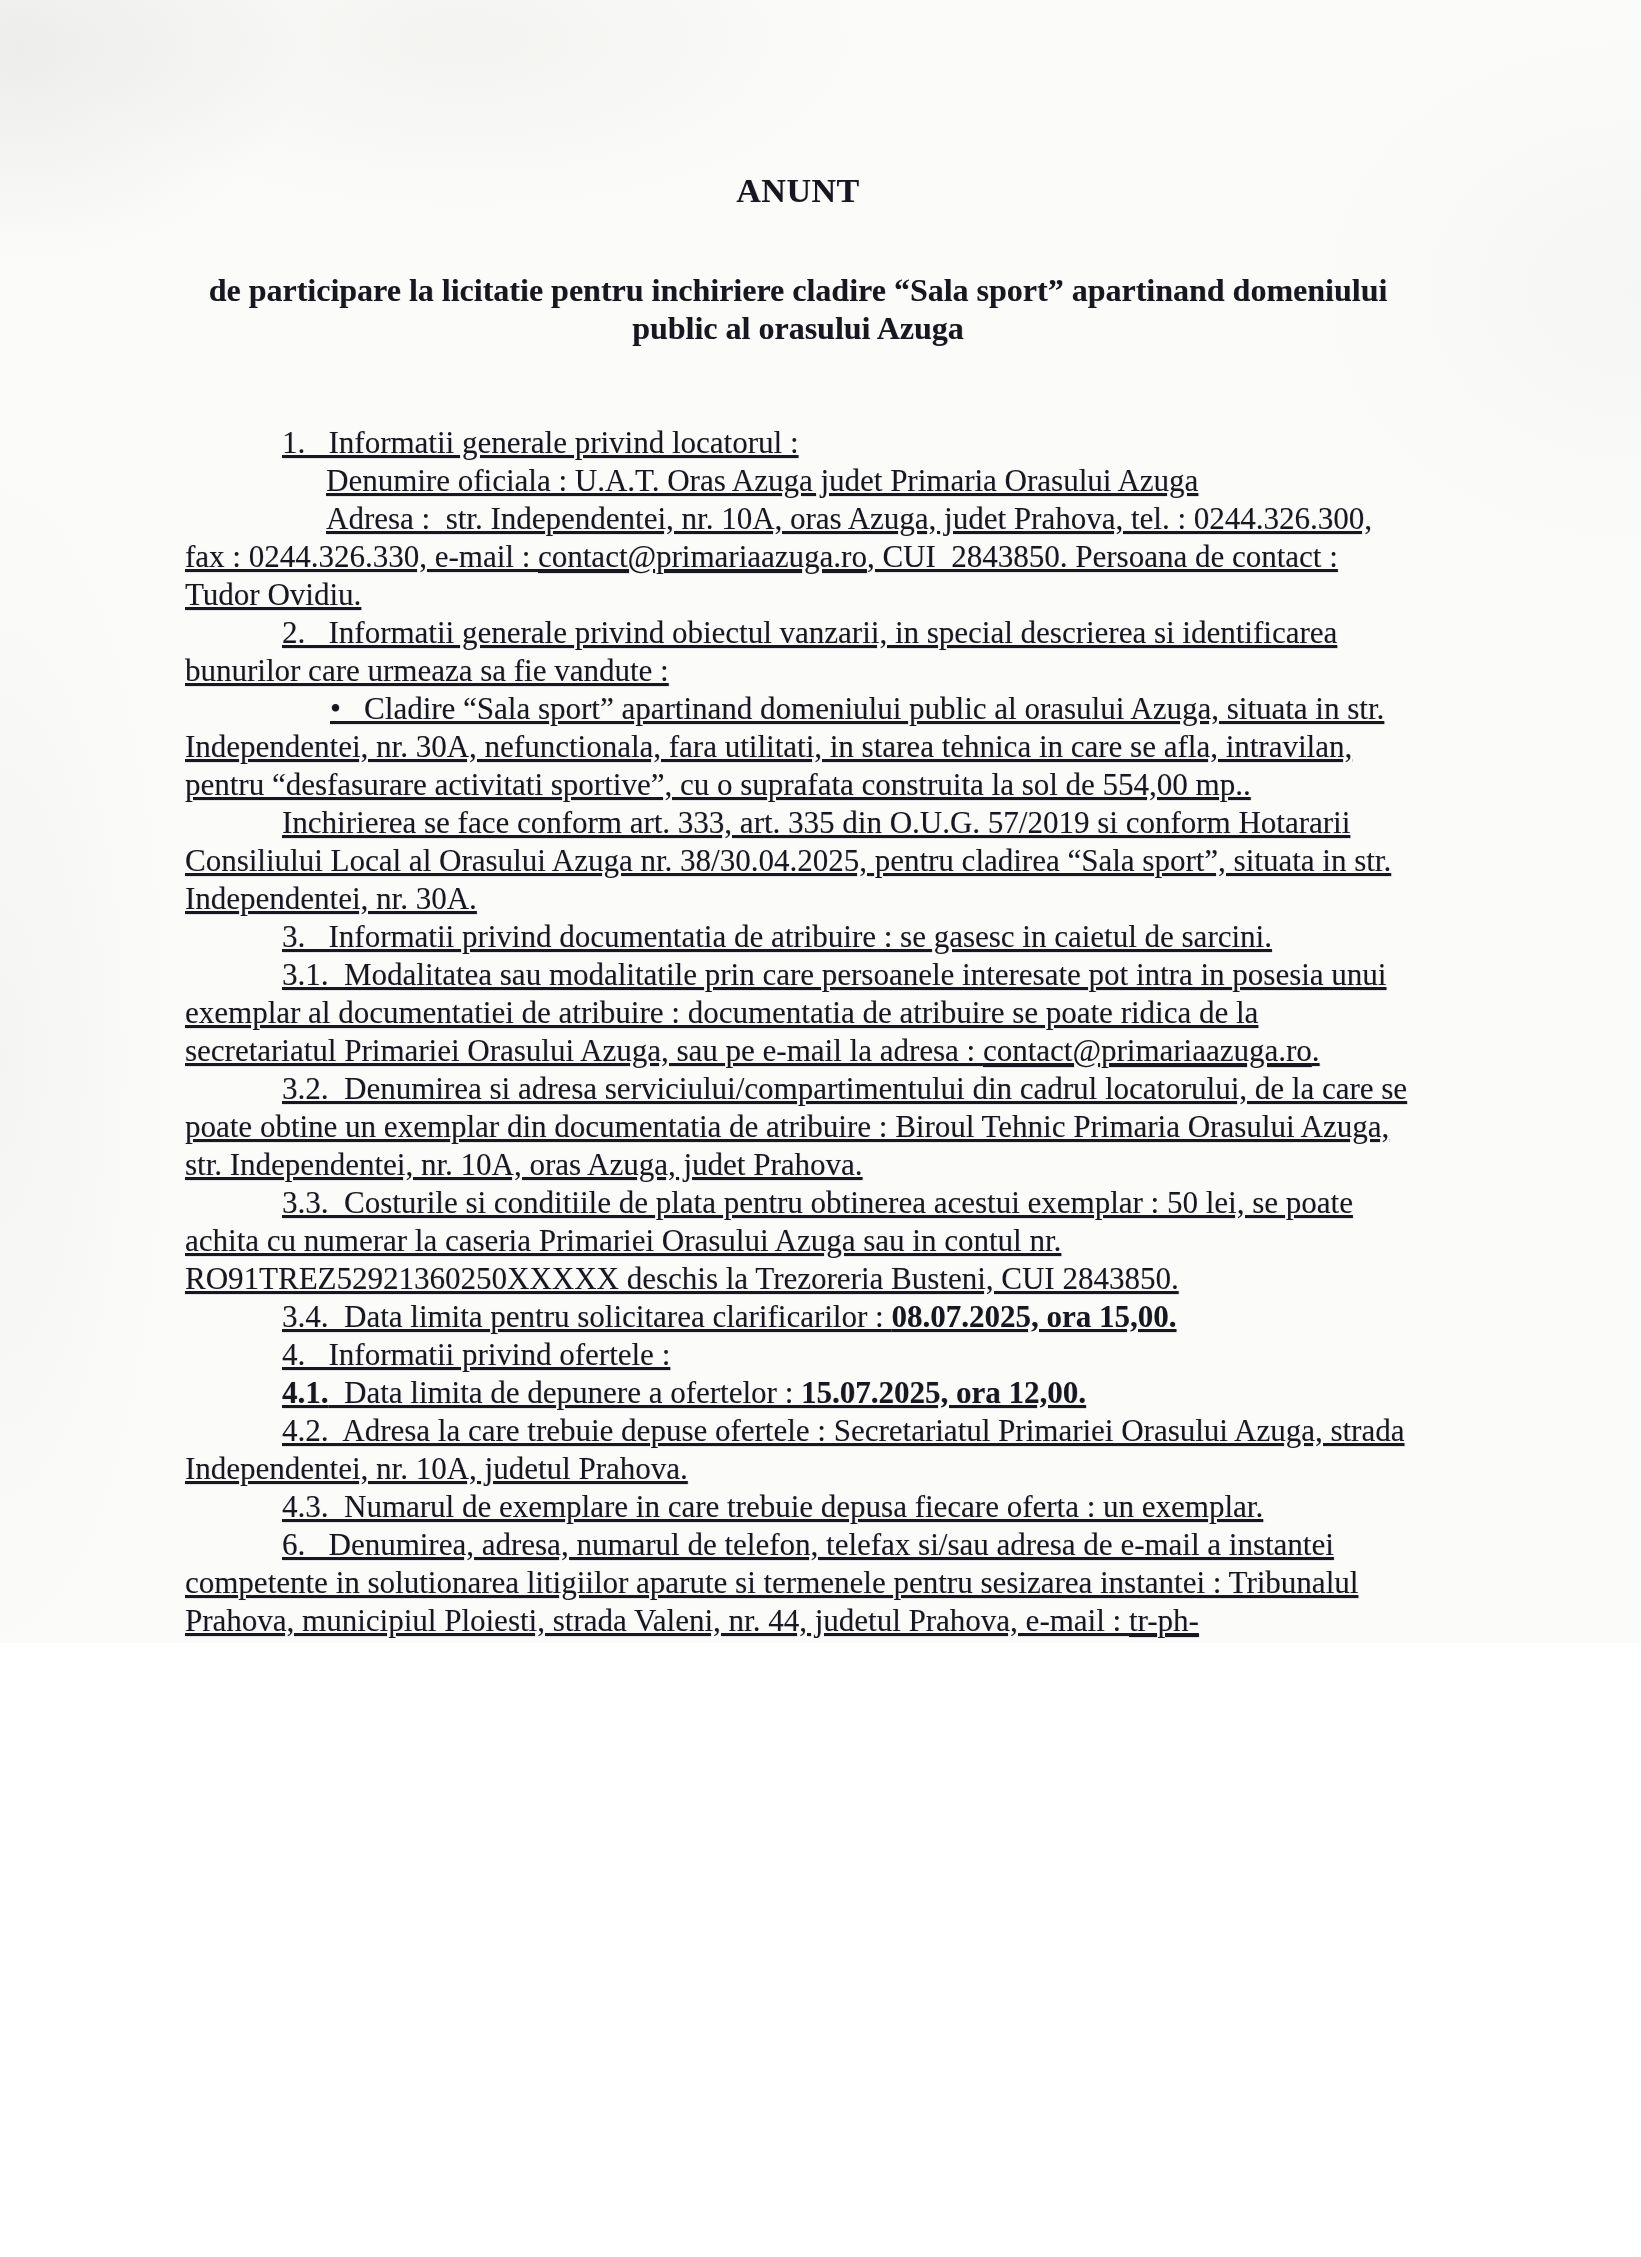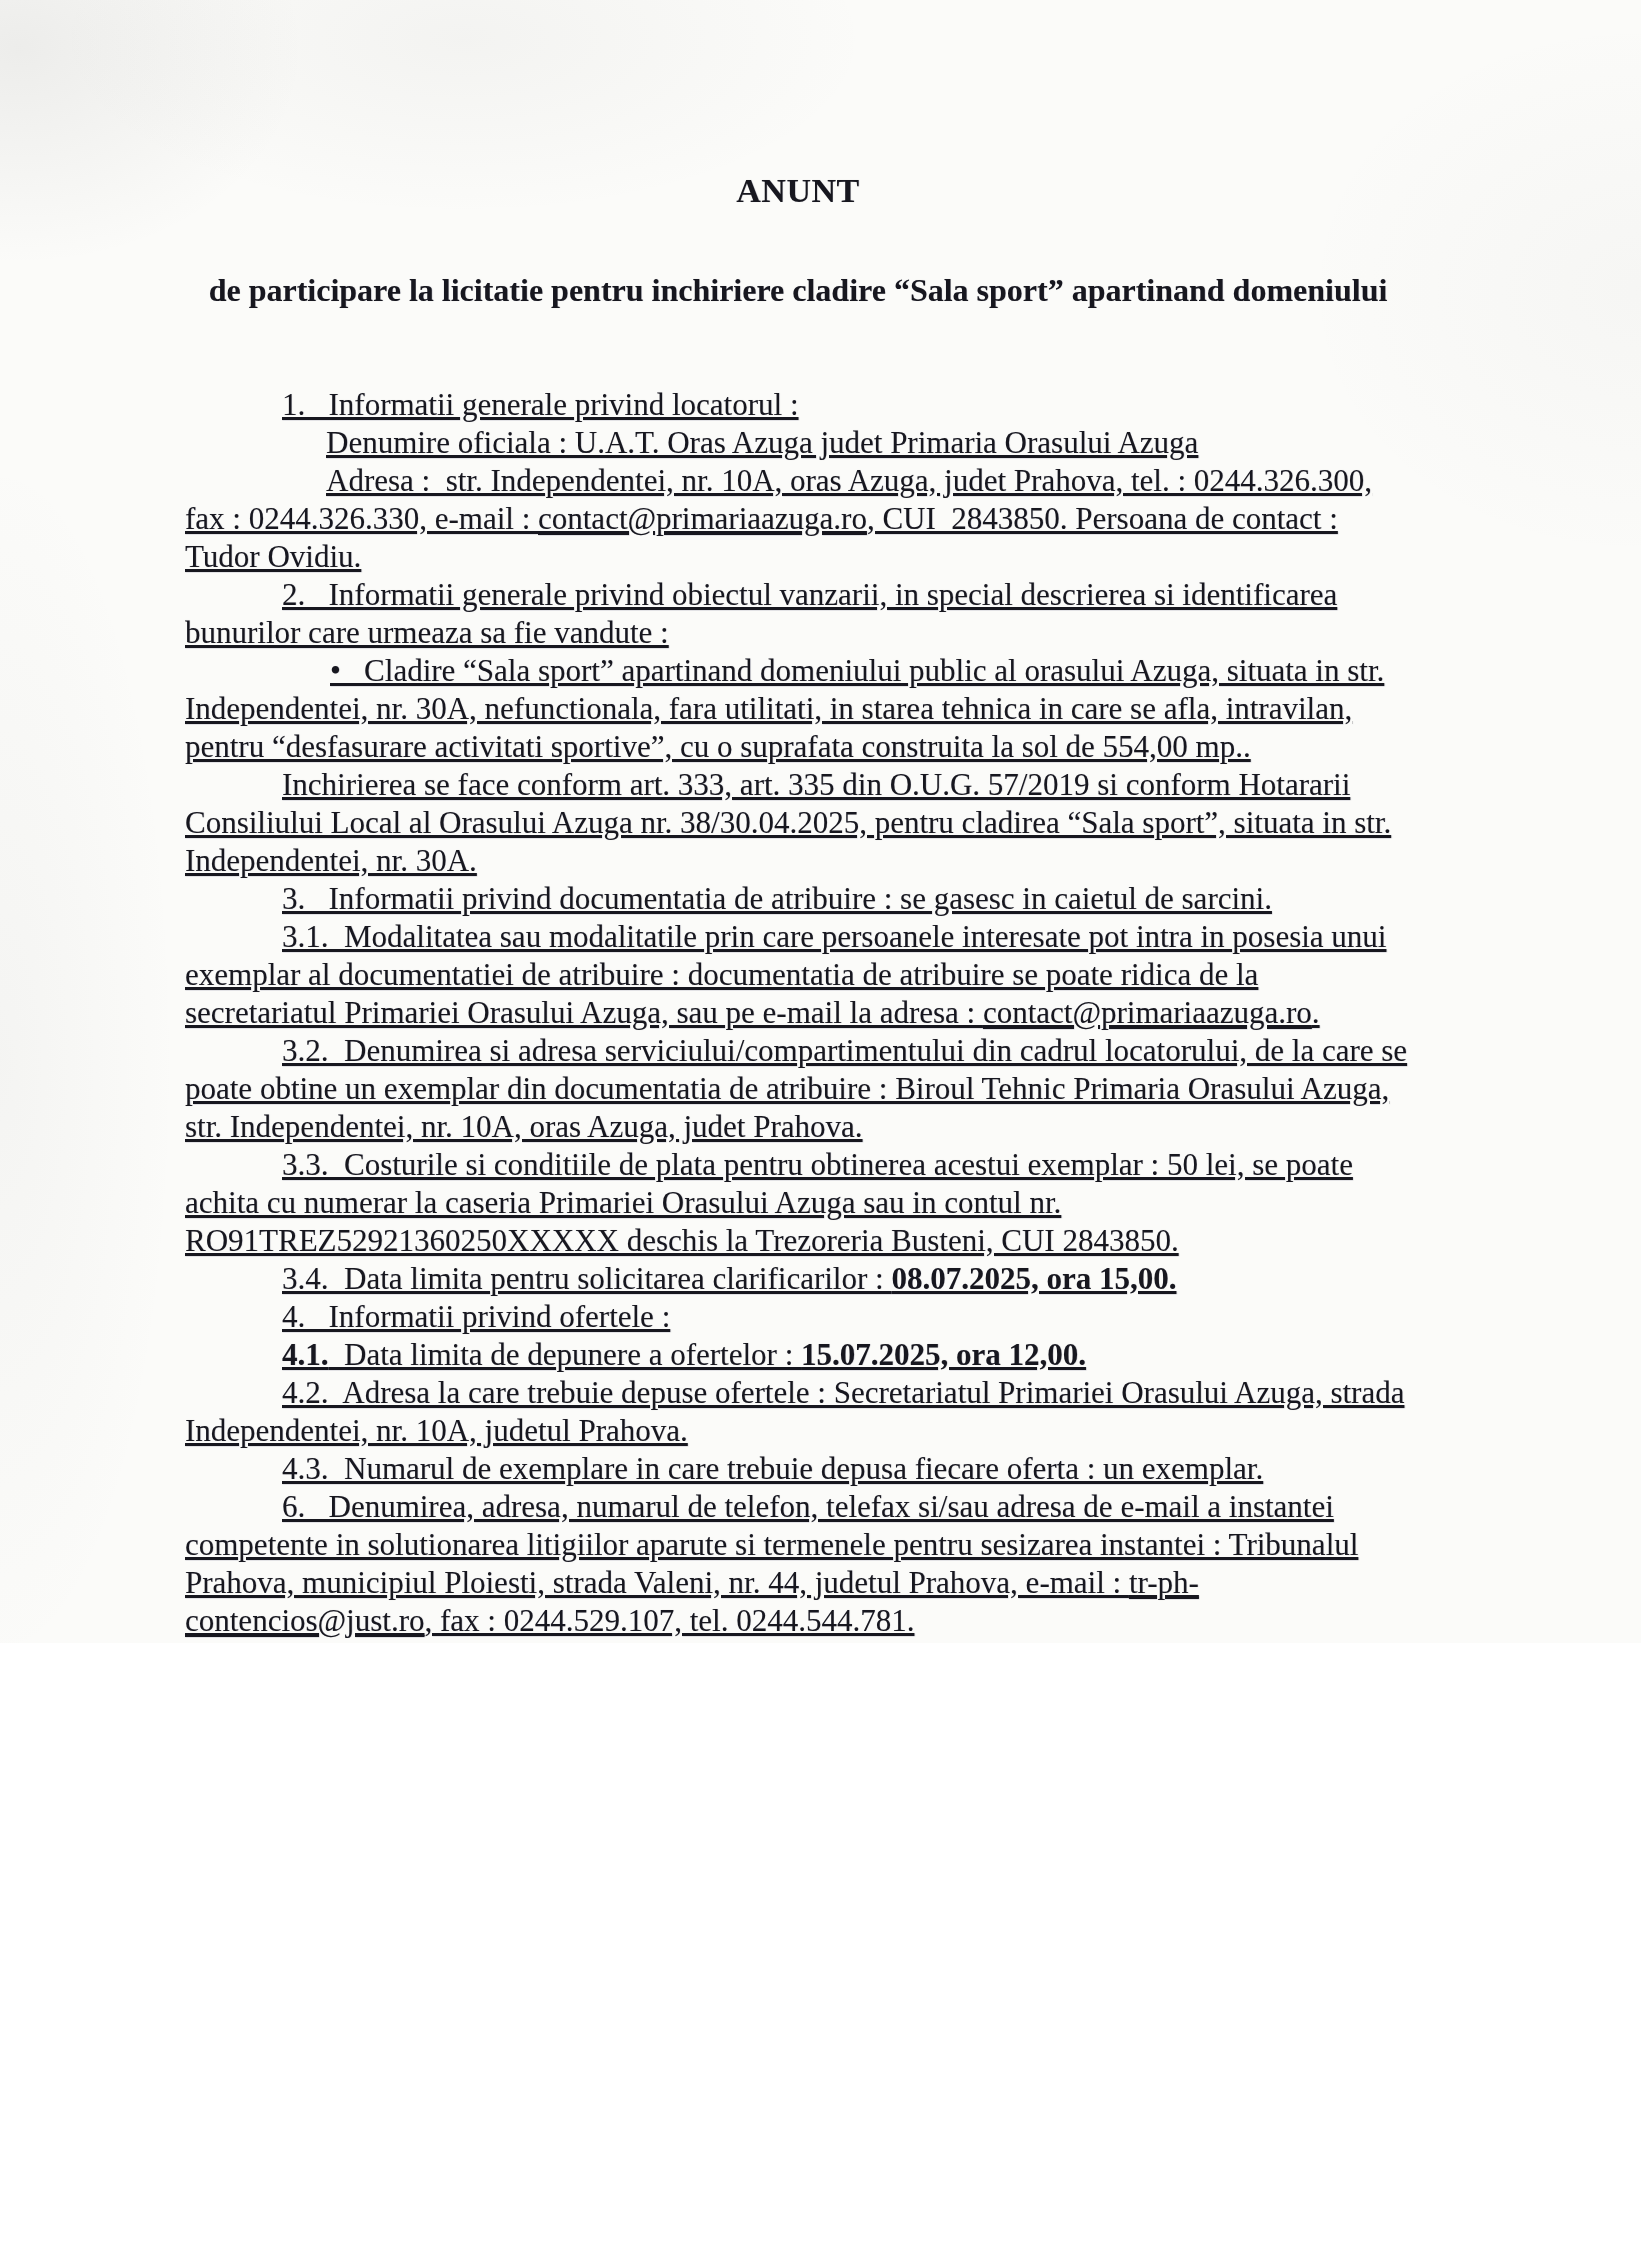--- a/index.html
+++ b/index.html
@@ -52,20 +52,21 @@
   .sig-name{font-size:31px;line-height:38px;margin:40px 0 0 0;}
 </style>
 </head>
 <body>
 
 <div class="page">
   <div class="content">
     <div class="title">ANUNT</div>
     <div class="subtitle">
       <div>de participare la licitatie pentru inchiriere cladire “Sala sport” apartinand domeniului</div>
+      <div>public al orasului Azuga</div>
     </div>
     <div class="doc-body" id="doc-body">
         <p class="para tab1"><span>1.&nbsp;&nbsp; Informatii generale privind locatorul :</span></p>
         <p class="para tab2"><span>Denumire oficiala : U.A.T. Oras Azuga judet Primaria Orasului Azuga</span></p>
         <p class="para tab2"><span>Adresa :&nbsp; str. Independentei, nr. 10A, oras Azuga, judet Prahova, tel. : 0244.326.300, fax : 0244.326.330, e-mail : </span><span class="u">contact@primariaazuga.ro</span><span>, CUI&nbsp; 2843850. Persoana de contact : Tudor Ovidiu.</span></p>
         <p class="para tab1"><span>2.&nbsp;&nbsp; Informatii generale privind obiectul vanzarii, in special descrierea si identificarea bunurilor care urmeaza sa fie vandute :</span></p>
         <p class="para bullet"><span>•&nbsp;&nbsp;&nbsp;Cladire “Sala sport” apartinand domeniului public al orasului Azuga, situata in str. Independentei, nr. 30A, nefunctionala, fara utilitati, in starea tehnica in care se afla, intravilan, pentru “desfasurare activitati sportive”, cu o suprafata construita la sol de 554,00 mp..</span></p>
         <p class="para tab1"><span>Inchirierea se face conform art. 333, art. 335 din O.U.G. 57/2019 si conform Hotararii Consiliului Local al Orasului Azuga nr. 38/30.04.2025, pentru cladirea “Sala sport”, situata in str. Independentei, nr. 30A.</span></p>
         <p class="para tab1"><span>3.&nbsp;&nbsp; Informatii privind documentatia de atribuire : se gasesc in caietul de sarcini.</span></p>
         <p class="para tab1"><span>3.1.&nbsp; Modalitatea sau modalitatile prin care persoanele interesate pot intra in posesia unui exemplar al documentatiei de atribuire : documentatia de atribuire se poate ridica de la secretariatul Primariei Orasului Azuga, sau pe e-mail la adresa : </span><span class="u">contact@primariaazuga.ro</span><span>.</span></p>

